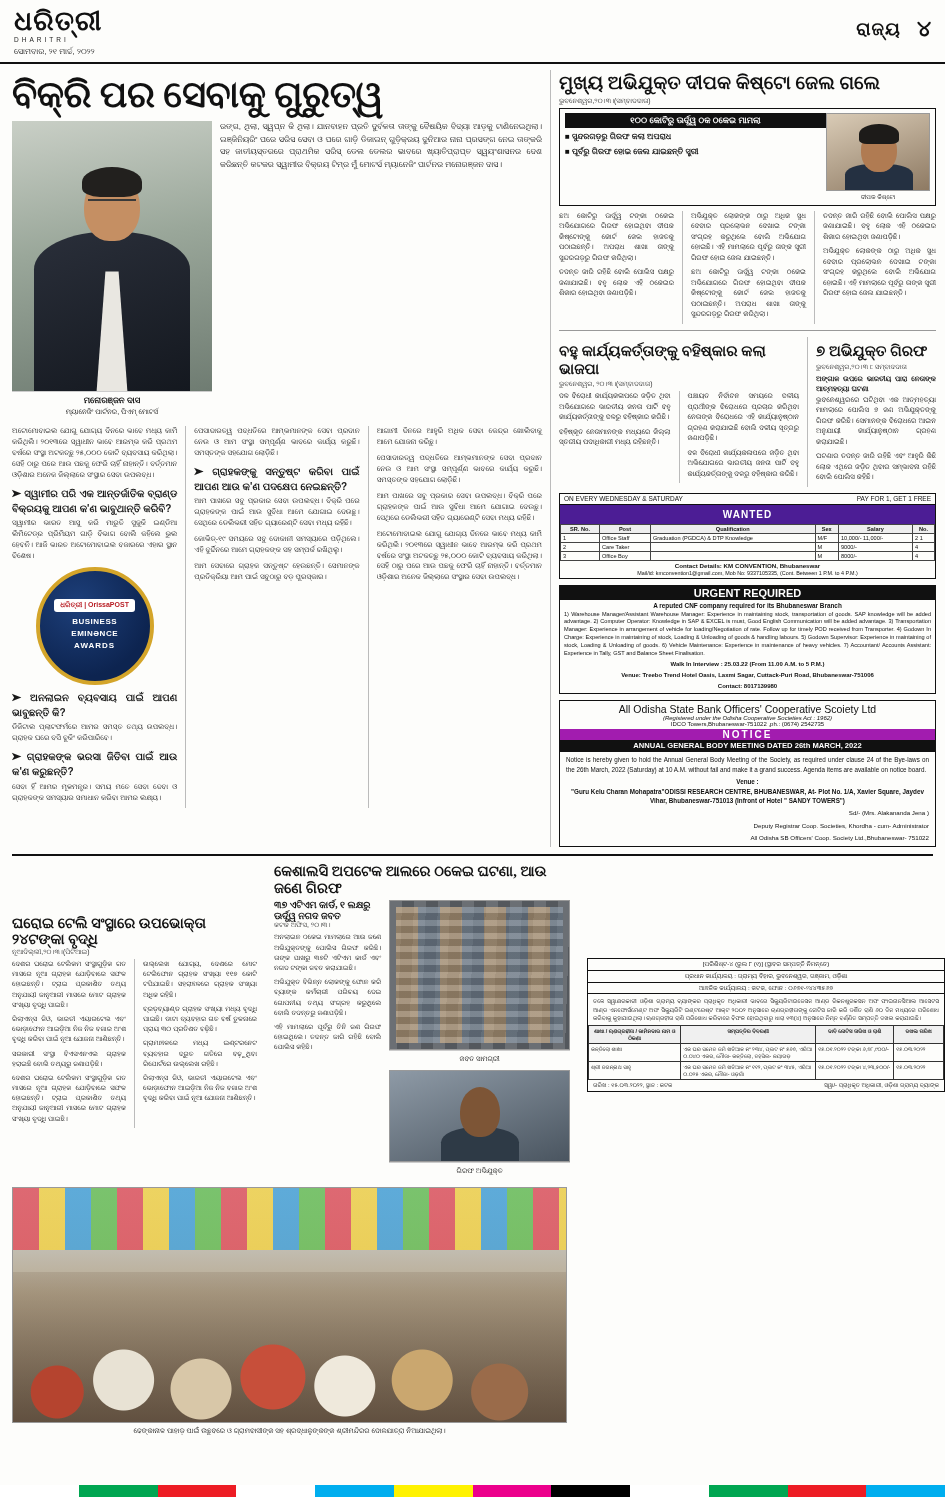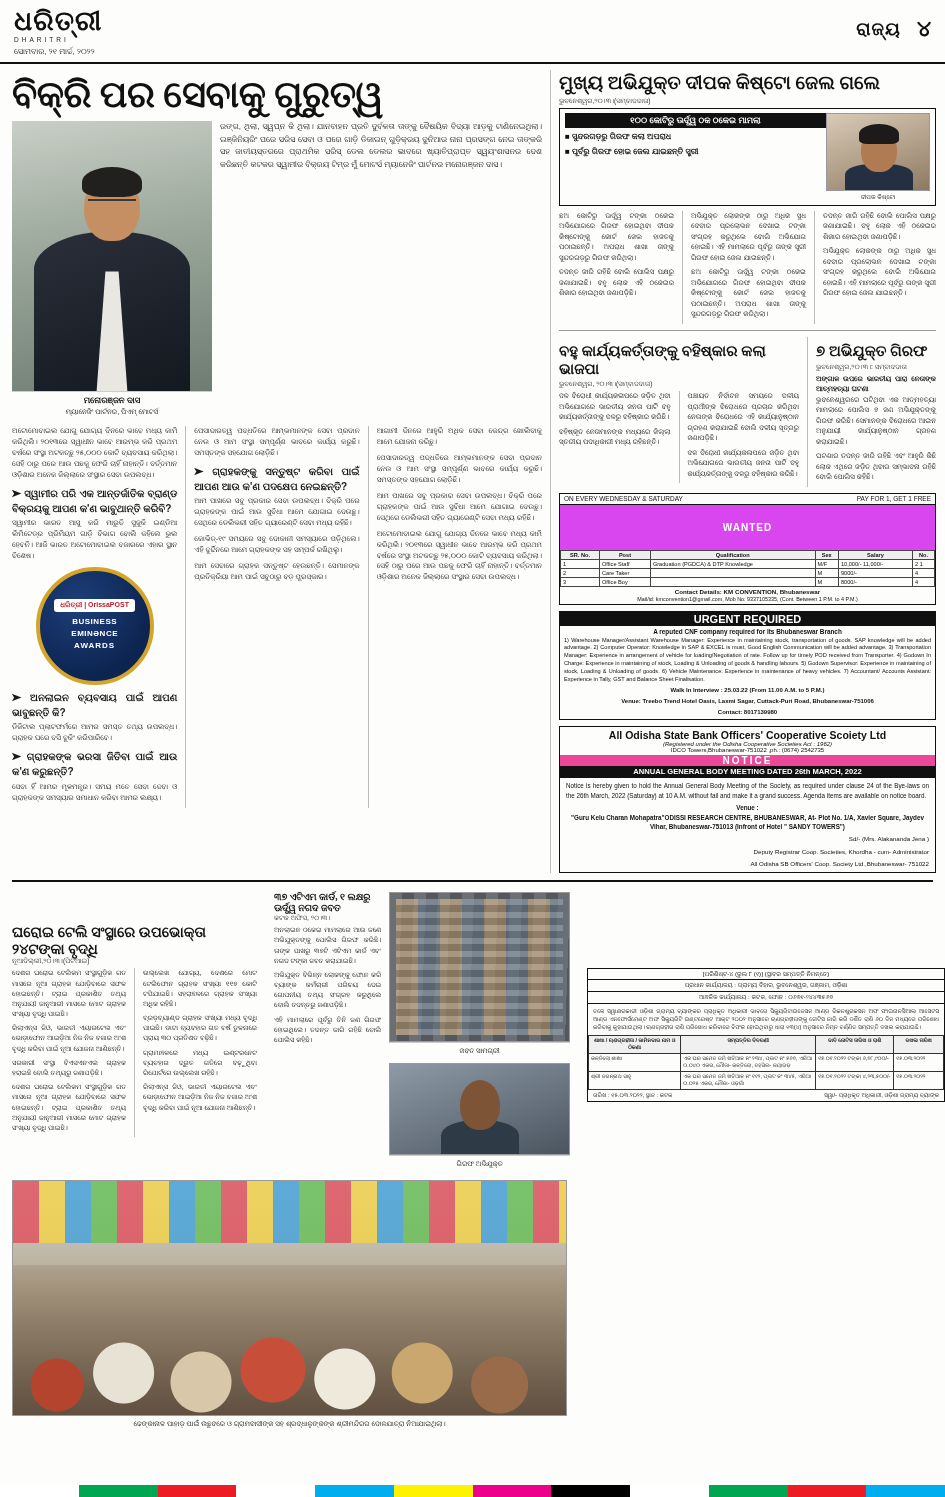--- a/index.html
+++ b/index.html
@@ -159,42 +159,42 @@
   .career-box { border:1.5px solid #111; margin-top:6px; }
   .career-title {
     font-family:"Liberation Serif", serif; font-weight:bold; font-size:16px;
     text-align:center; padding:3px 0 0 0; letter-spacing:0.5px;
   }
   .career-sub {
     font-size:6.5px; text-align:center; border-bottom:1px solid #111;
     padding:1px 0 2px 0; display:flex; justify-content:space-between; padding-left:4px; padding-right:4px;
   }
   .wanted {
-    background:#d946ef; color:#fff; text-align:center; font-weight:bold;
-    font-size:10px; letter-spacing:1px; padding:17px 0;
+    background:#4c1d95; color:#fff; text-align:center; font-weight:bold;
+    font-size:10px; letter-spacing:1px; padding:4px 0;
   }
   table.job { width:100%; border-collapse:collapse; font-size:5.6px; }
   table.job th, table.job td { border:0.6px solid #444; padding:1px 2px; }
   table.job th { background:#eee; font-weight:bold; }
   .contact-line { font-size:6.2px; text-align:center; font-weight:bold; padding:1px 2px; }
   .contact-line2 { font-size:5.4px; text-align:center; padding:0 2px 2px 2px; }
 
   
   .urgent-box { border:1.5px solid #111; margin-top:6px; padding:0 0 3px 0; }
   .urgent-title { background:#111; color:#fff; text-align:center; font-weight:bold; font-size:11px; padding:1px 0; }
   .urgent-lead { font-size:6.4px; text-align:center; font-weight:bold; padding:2px 3px; }
   .urgent-body { font-size:5.6px; line-height:1.42; text-align:justify; padding:0 4px; }
   .urgent-foot { font-size:6px; text-align:center; font-weight:bold; padding:2px 3px 0 3px; line-height:1.45; }
 
   
   .soc-box { border:1.5px solid #111; margin-top:6px; padding:0 0 4px 0; text-align:center; }
-  .soc-title { font-weight:bold; font-size:10.5px; padding:2px 3px 0 3px; }
+  .soc-title { font-weight:normal; font-size:10.5px; padding:2px 3px 0 3px; }
   .soc-reg { font-size:6px; font-style:italic; }
   .soc-addr { font-size:6px; }
-  .soc-notice { background:#ec4899; color:#fff; font-weight:bold; font-size:10px; letter-spacing:2px; margin:2px 0 0 0; }
+  .soc-notice { background:#a21caf; color:#fff; font-weight:bold; font-size:10px; letter-spacing:2px; margin:2px 0 0 0; }
   .soc-agm { background:#111; color:#fff; font-weight:bold; font-size:7.6px; padding:1px 0 2px 0; }
   .soc-body { font-size:6.3px; line-height:1.5; text-align:justify; padding:3px 6px; }
   .soc-venue { font-size:6.3px; font-weight:bold; line-height:1.5; padding:0 6px; }
   .soc-sign { font-size:6.2px; line-height:1.5; padding:3px 6px 0 6px; text-align:right; }
 
   
   .lower { margin-top:7px;align-items:center; }
   .lh {
     font-family:"Liberation Serif", serif; font-weight:bold; line-height:1.15;
   }
@@ -502,20 +502,21 @@
             <p>ବ୍ରଡ଼ବ୍ୟାଣ୍ଡ ଗ୍ରାହକ ସଂଖ୍ୟା ମଧ୍ୟ ବୃଦ୍ଧି ପାଇଛି। ଡାଟା ବ୍ୟବହାର ଗତ ବର୍ଷ ତୁଳନାରେ ପ୍ରାୟ ୩୦ ପ୍ରତିଶତ ବଢ଼ିଛି।</p>
             <p>ଗ୍ରାମାଞ୍ଚଳରେ ମଧ୍ୟ ଇଣ୍ଟରନେଟ ବ୍ୟବହାର ଦ୍ରୁତ ଗତିରେ ବଢ଼ୁଥିବା ରିପୋର୍ଟରେ ଉଲ୍ଲେଖ ରହିଛି।</p>
             <p>ରିଲାଏନ୍ସ ଜିଓ, ଭାରତୀ ଏୟାରଟେଲ ଏବଂ ଭୋଡ଼ାଫୋନ ଆଇଡ଼ିଆ ନିଜ ନିଜ ବଜାର ଅଂଶ ବୃଦ୍ଧି କରିବା ପାଇଁ ନୂଆ ଯୋଜନା ଆଣିଛନ୍ତି।</p>
           </div>
         </div>
       </div>
 
       <div class="vrule"></div>
 
       <div style="width:296px">
+        <div class="lh" style="font-size:14.5px">କେଶାଲସି ଅପଟେକ ଆଲରେ ଠକେଇ ଘଟଣା, ଆଉ ଜଣେ ଗିରଫ</div>
         <div class="row" style="margin-top:3px">
           <div style="width:108px">
             <div class="lh" style="font-size:9.5px">୩୭ ଏଟିଏମ କାର୍ଡ, ୧ ଲକ୍ଷରୁ ଊର୍ଦ୍ଧ୍ୱ ନଗଦ ଜବତ</div>
             <div class="dateline">କଟକ ଅଫିସ, ୨୦।୩।</div>
             <div class="small-col">
               <p>ଅନଲାଇନ ଠକେଇ ମାମଲାରେ ଆଉ ଜଣେ ଅଭିଯୁକ୍ତଙ୍କୁ ପୋଲିସ ଗିରଫ କରିଛି। ତାଙ୍କ ପାଖରୁ ୩୭ଟି ଏଟିଏମ କାର୍ଡ ଏବଂ ନଗଦ ଟଙ୍କା ଜବତ କରାଯାଇଛି।</p>
               <p>ଅଭିଯୁକ୍ତ ବିଭିନ୍ନ ଲୋକଙ୍କୁ ଫୋନ କରି ବ୍ୟାଙ୍କ କର୍ମଚାରୀ ପରିଚୟ ଦେଇ ଗୋପନୀୟ ତଥ୍ୟ ସଂଗ୍ରହ କରୁଥିଲେ ବୋଲି ତଦନ୍ତରୁ ଜଣାପଡ଼ିଛି।</p>
               <p>ଏହି ମାମଲାରେ ପୂର୍ବରୁ ତିନି ଜଣ ଗିରଫ ହୋଇଥିଲେ। ତଦନ୍ତ ଜାରି ରହିଛି ବୋଲି ପୋଲିସ କହିଛି।</p>
             </div>
           </div>

